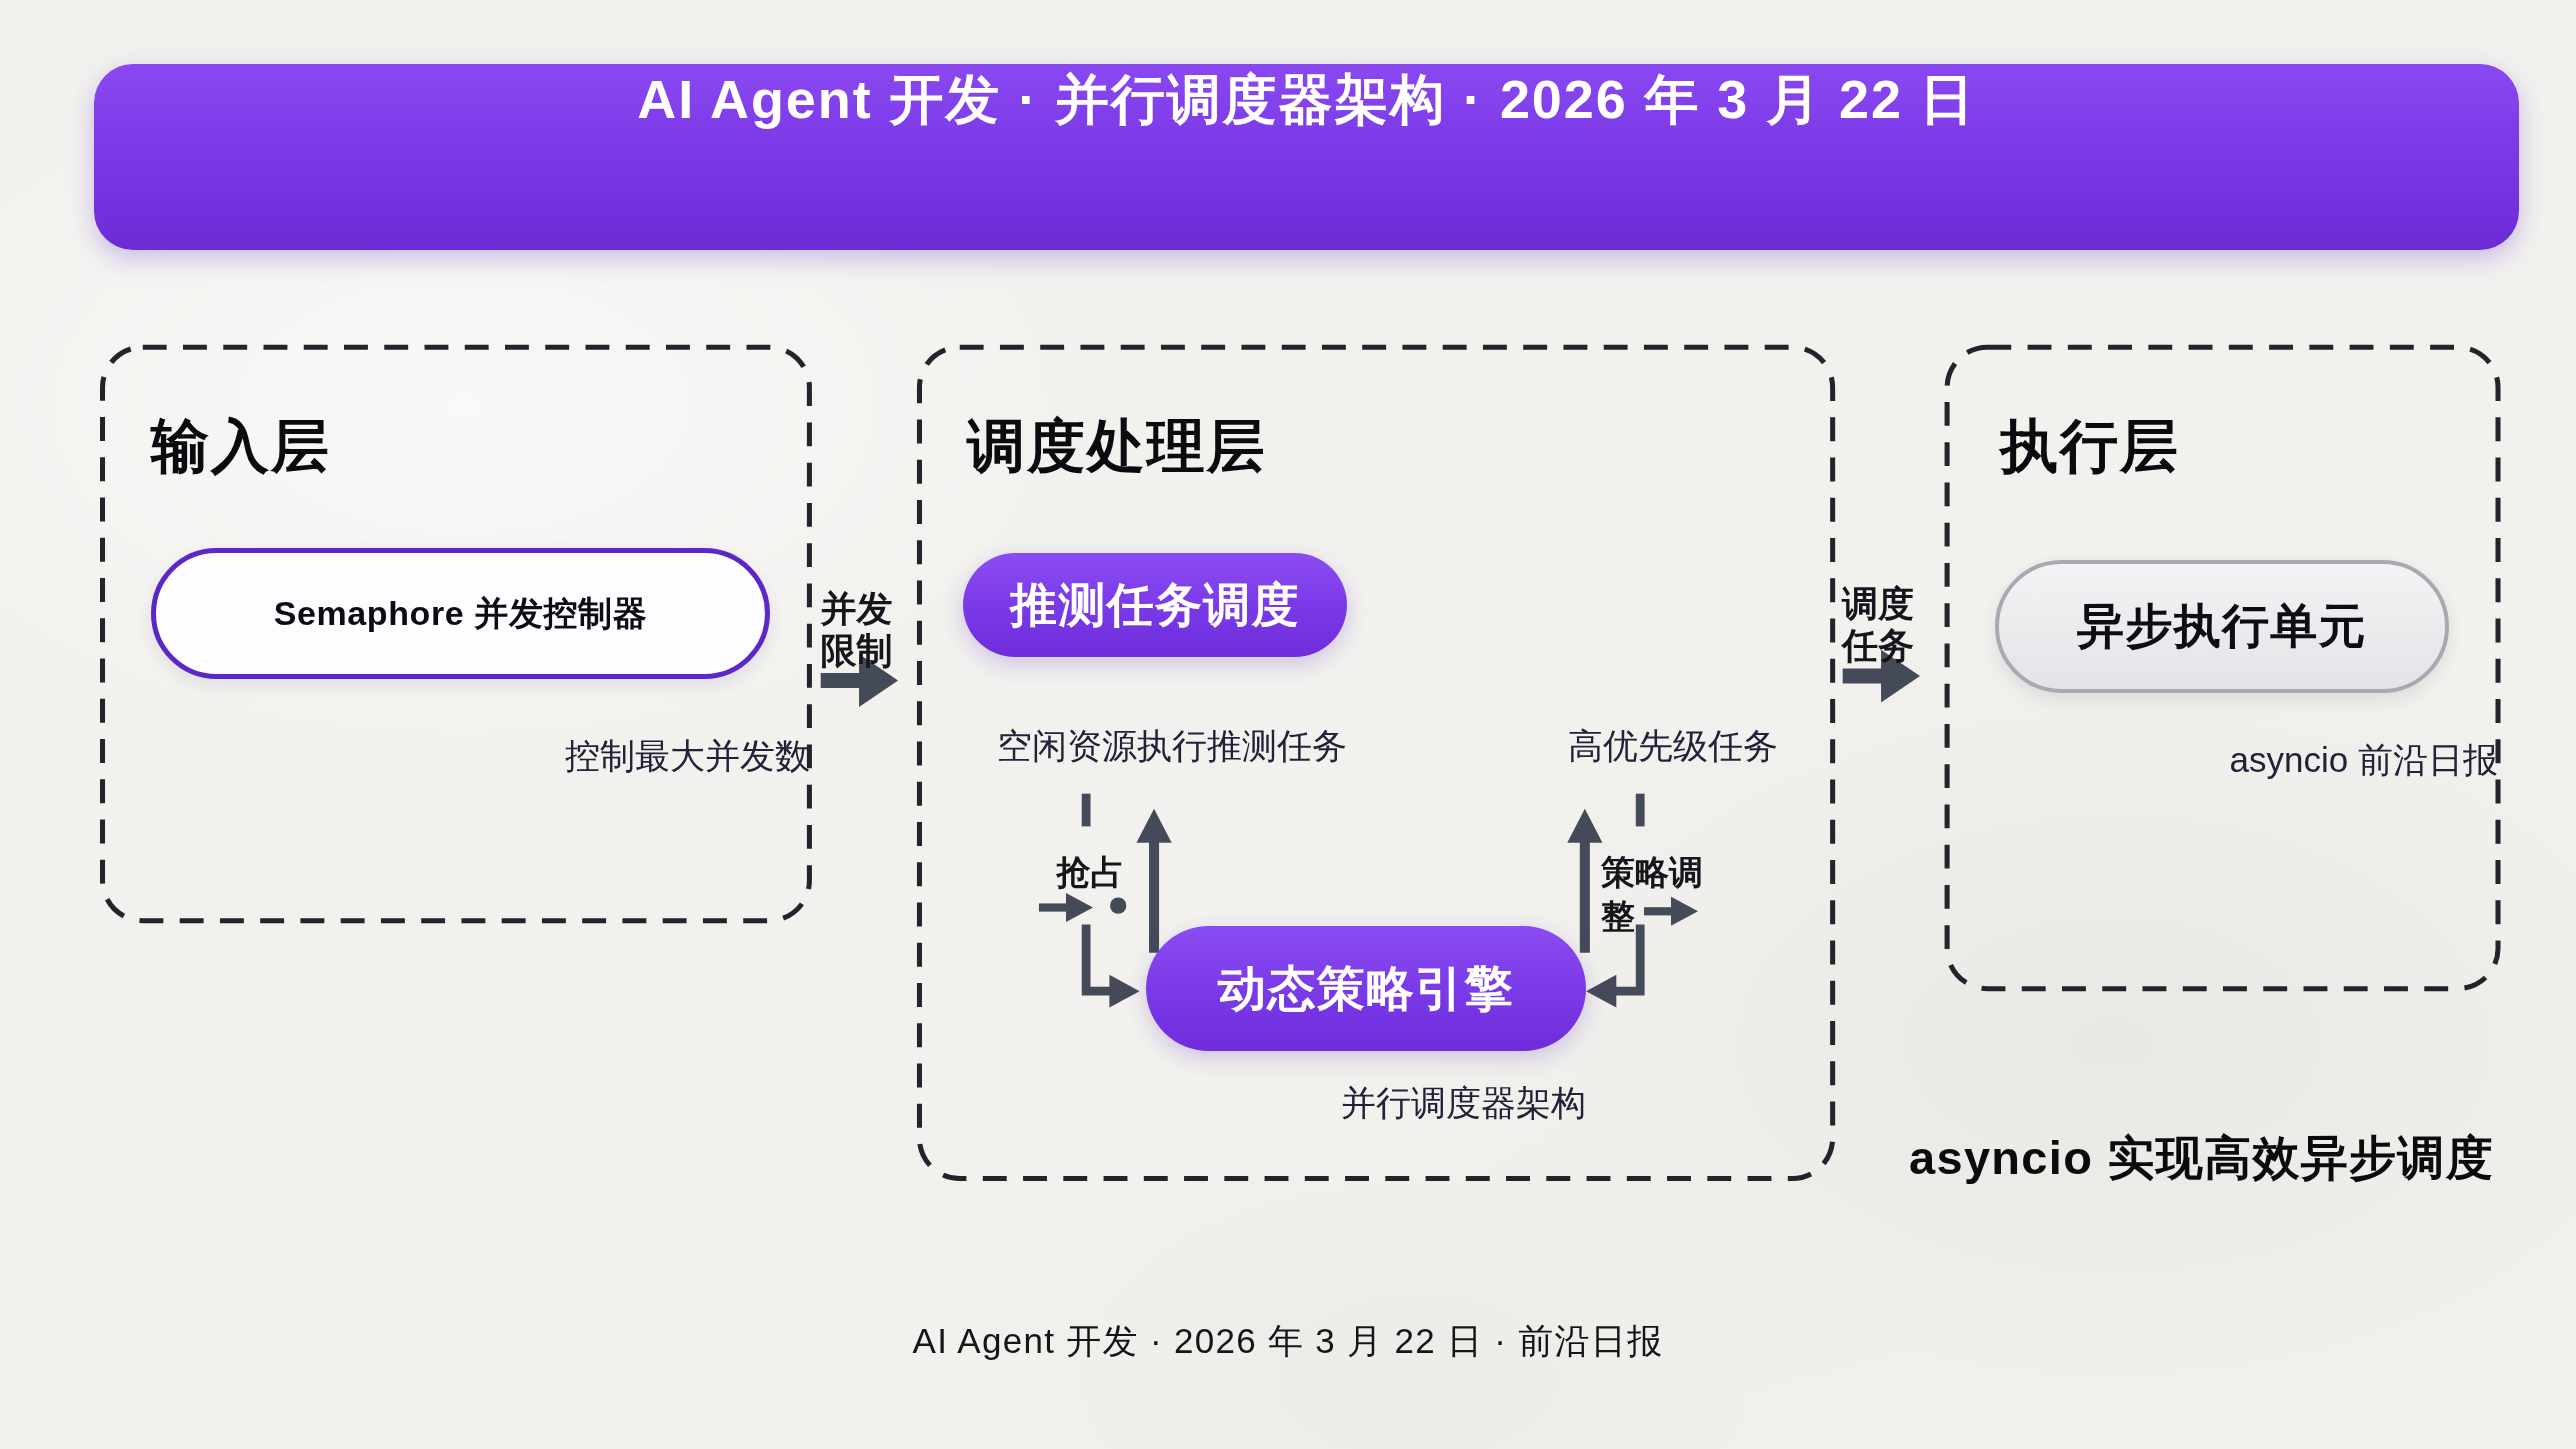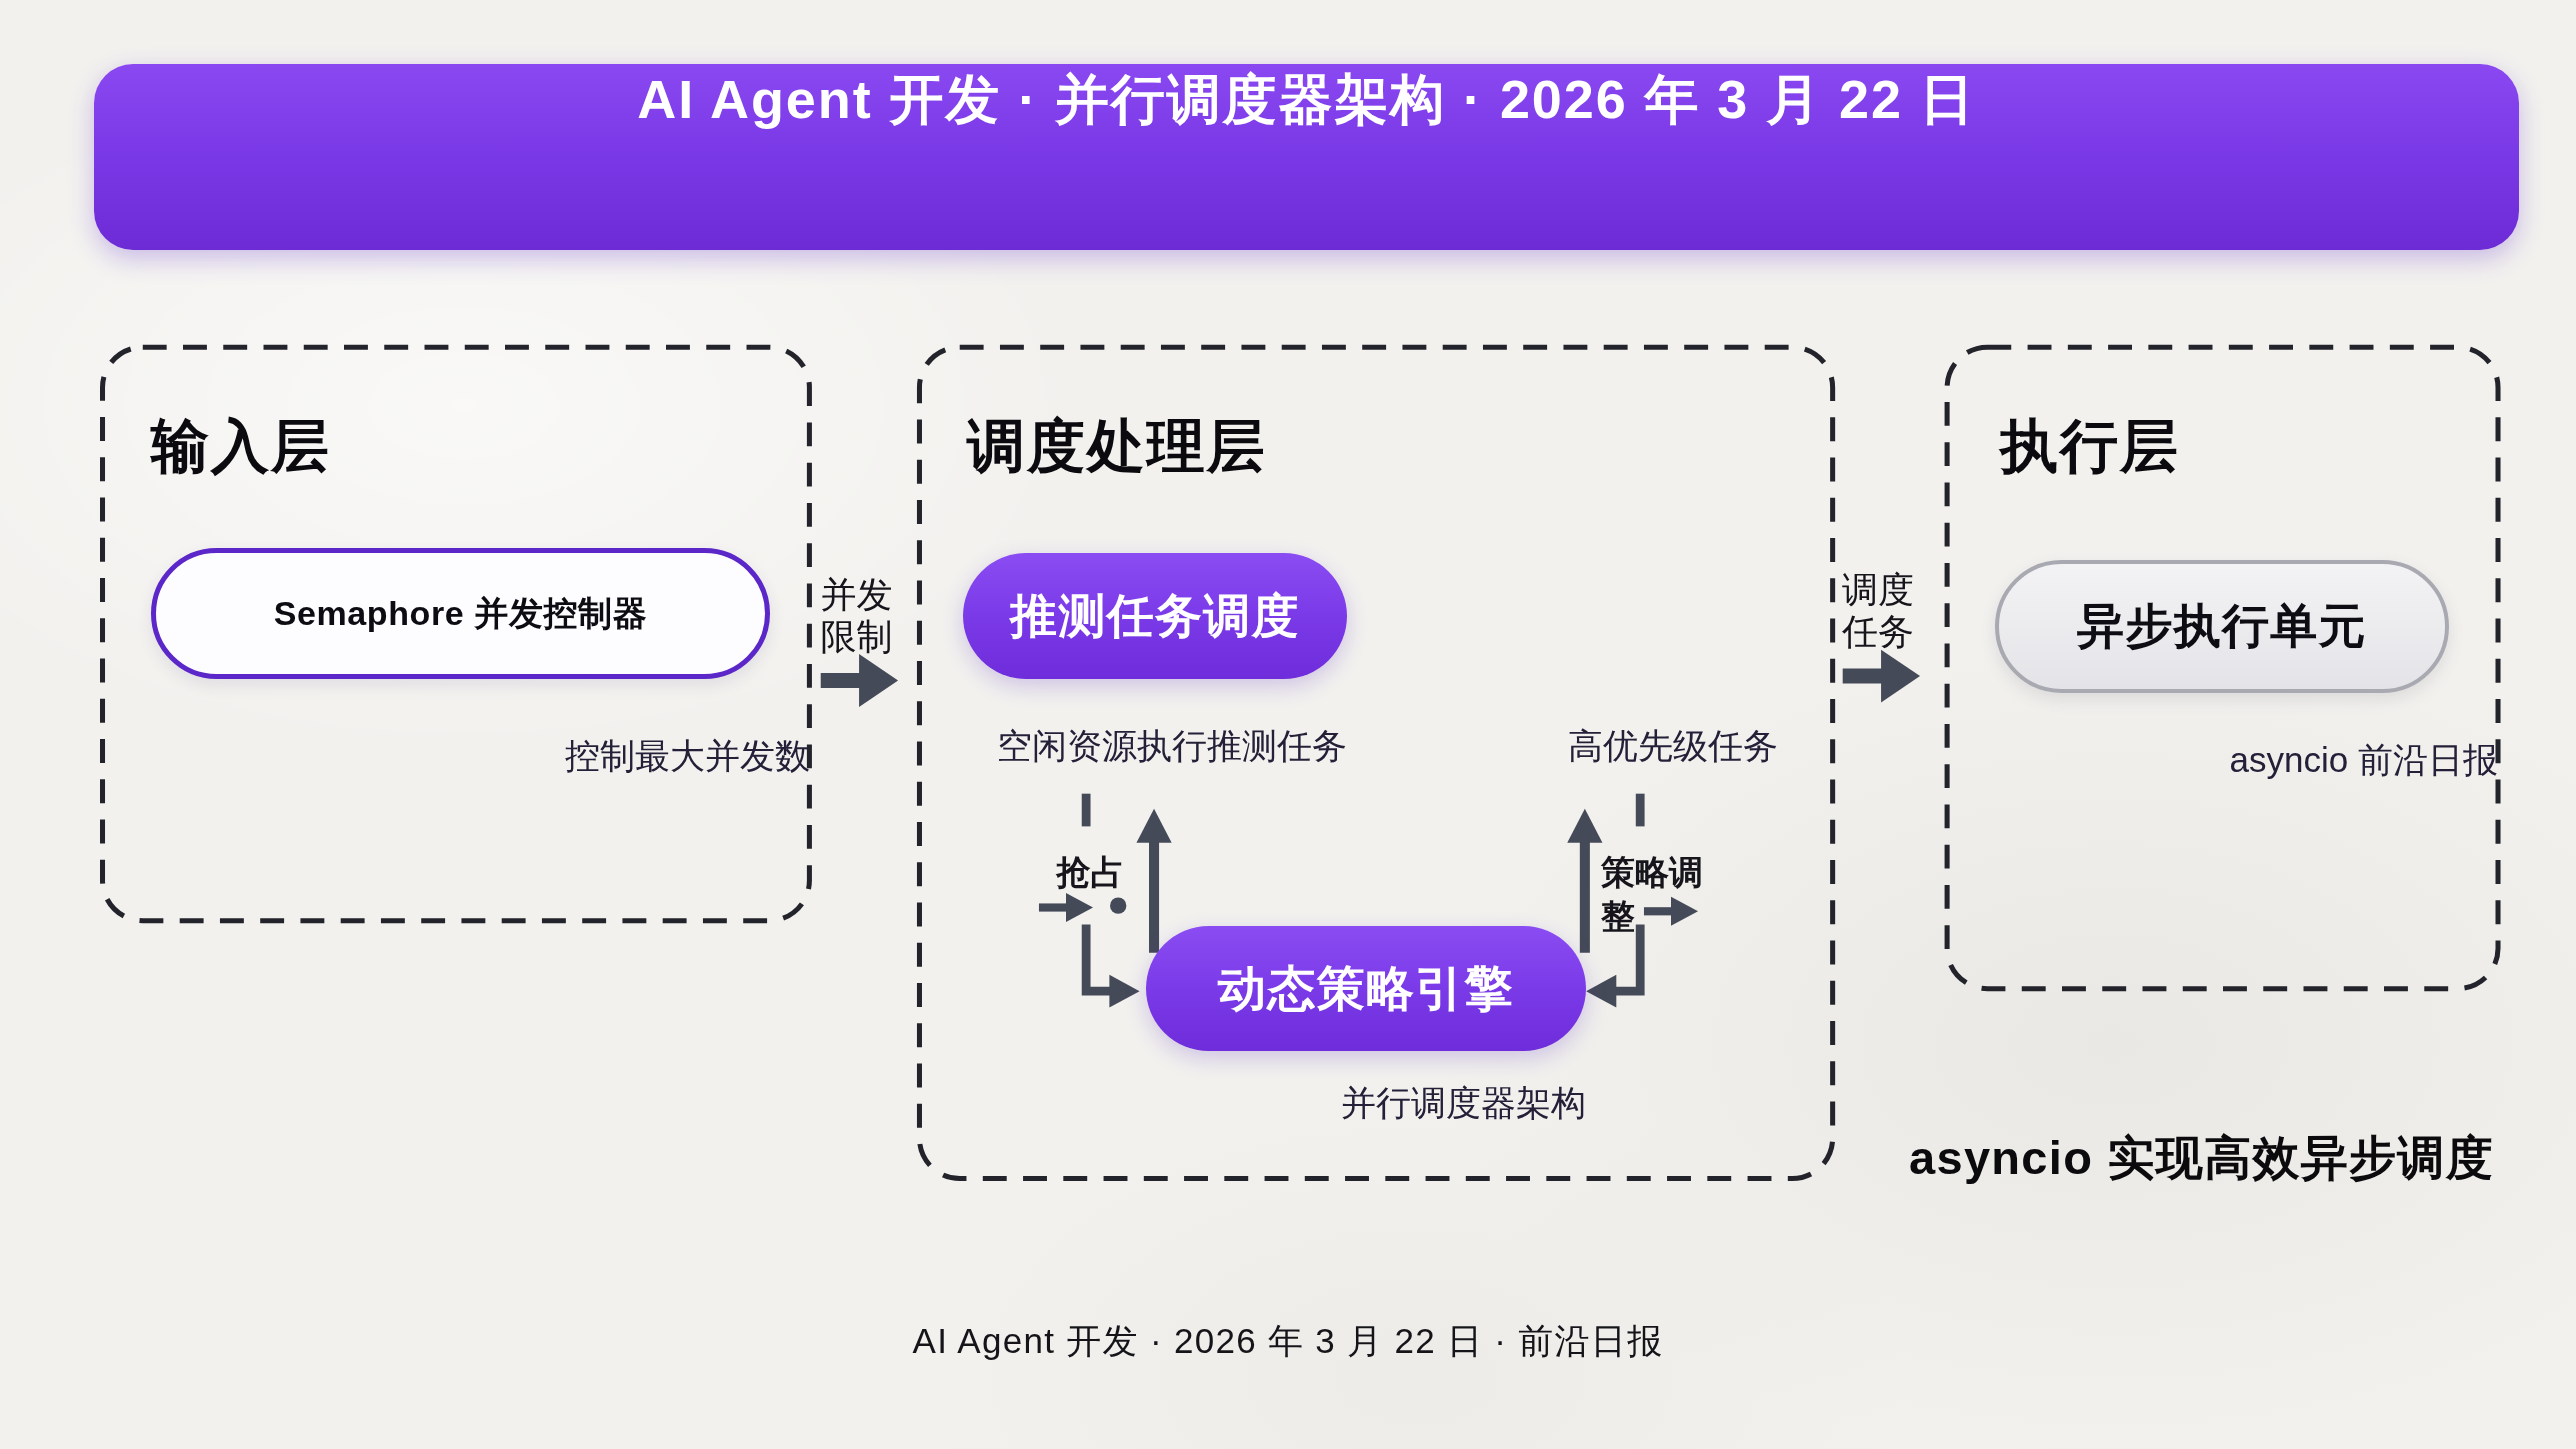--- a/index.html
+++ b/index.html
@@ -50,22 +50,22 @@
     border:4.4px solid #a8a9b1;
     color:#0d0d13; font-size:47px; font-weight:700; letter-spacing:1.3px;
     box-shadow:0 6.3px 16.4px rgba(90,90,110,.14);
   }
 
   .caption {
     font-size:35px; font-weight:500; color:#232038;
     text-align:right; white-space:nowrap;
   }
   .flow-label {
-    font-size:36px; font-weight:400; color:#15151b;
-    line-height:1.16; text-align:center; white-space:nowrap;
+    font-size:36px; font-weight:700; color:#15151b;
+    line-height:1.16; text-align:center; white-space:nowrap;margin-top:14px;
   }
   .small-label { font-size:34px; font-weight:700; color:#15151b; white-space:nowrap; }
 
   .note { font-size:47px; font-weight:700; color:#0b0b0e; letter-spacing:1.3px; white-space:nowrap; }
   .footer { font-size:35px; font-weight:500; color:#141419; letter-spacing:1.3px; white-space:nowrap; }
 </style>
 </head>
 <body>
 
 <div id="canvas">
@@ -128,21 +128,21 @@
 
   <div class="abs caption" style="left:103px; top:733px; width:707px;">控制最大并发数</div>
 
   <div class="abs flow-label" style="left:811px; top:574px; width:91px;">
     <div>并发</div>
     <div>限制</div>
   </div>
 
   <div class="abs heading" style="left:967px; top:408px;">调度处理层</div>
 
-  <div class="abs pill pill-purple" style="left:963px; top:553px; width:384px; height:126px;align-items:center;">
+  <div class="abs pill pill-purple" style="left:963px; top:553px; width:384px; height:104px;align-items:center;">
     <span>推测任务调度</span>
   </div>
 
   <div class="abs caption" style="left:963px; top:723px; width:384px;">空闲资源执行推测任务</div>
   <div class="abs caption" style="left:1394px; top:723px; width:384px;">高优先级任务</div>
 
   <div class="abs small-label" style="left:1031px; top:850px; width:119px; text-align:center;">抢占</div>
 
   <div class="abs small-label" style="left:1601px; top:850px; width:126px; text-align:left;">策略调</div>
   <div class="abs small-label" style="left:1601px; top:894px; width:50px; text-align:left;">整</div>

